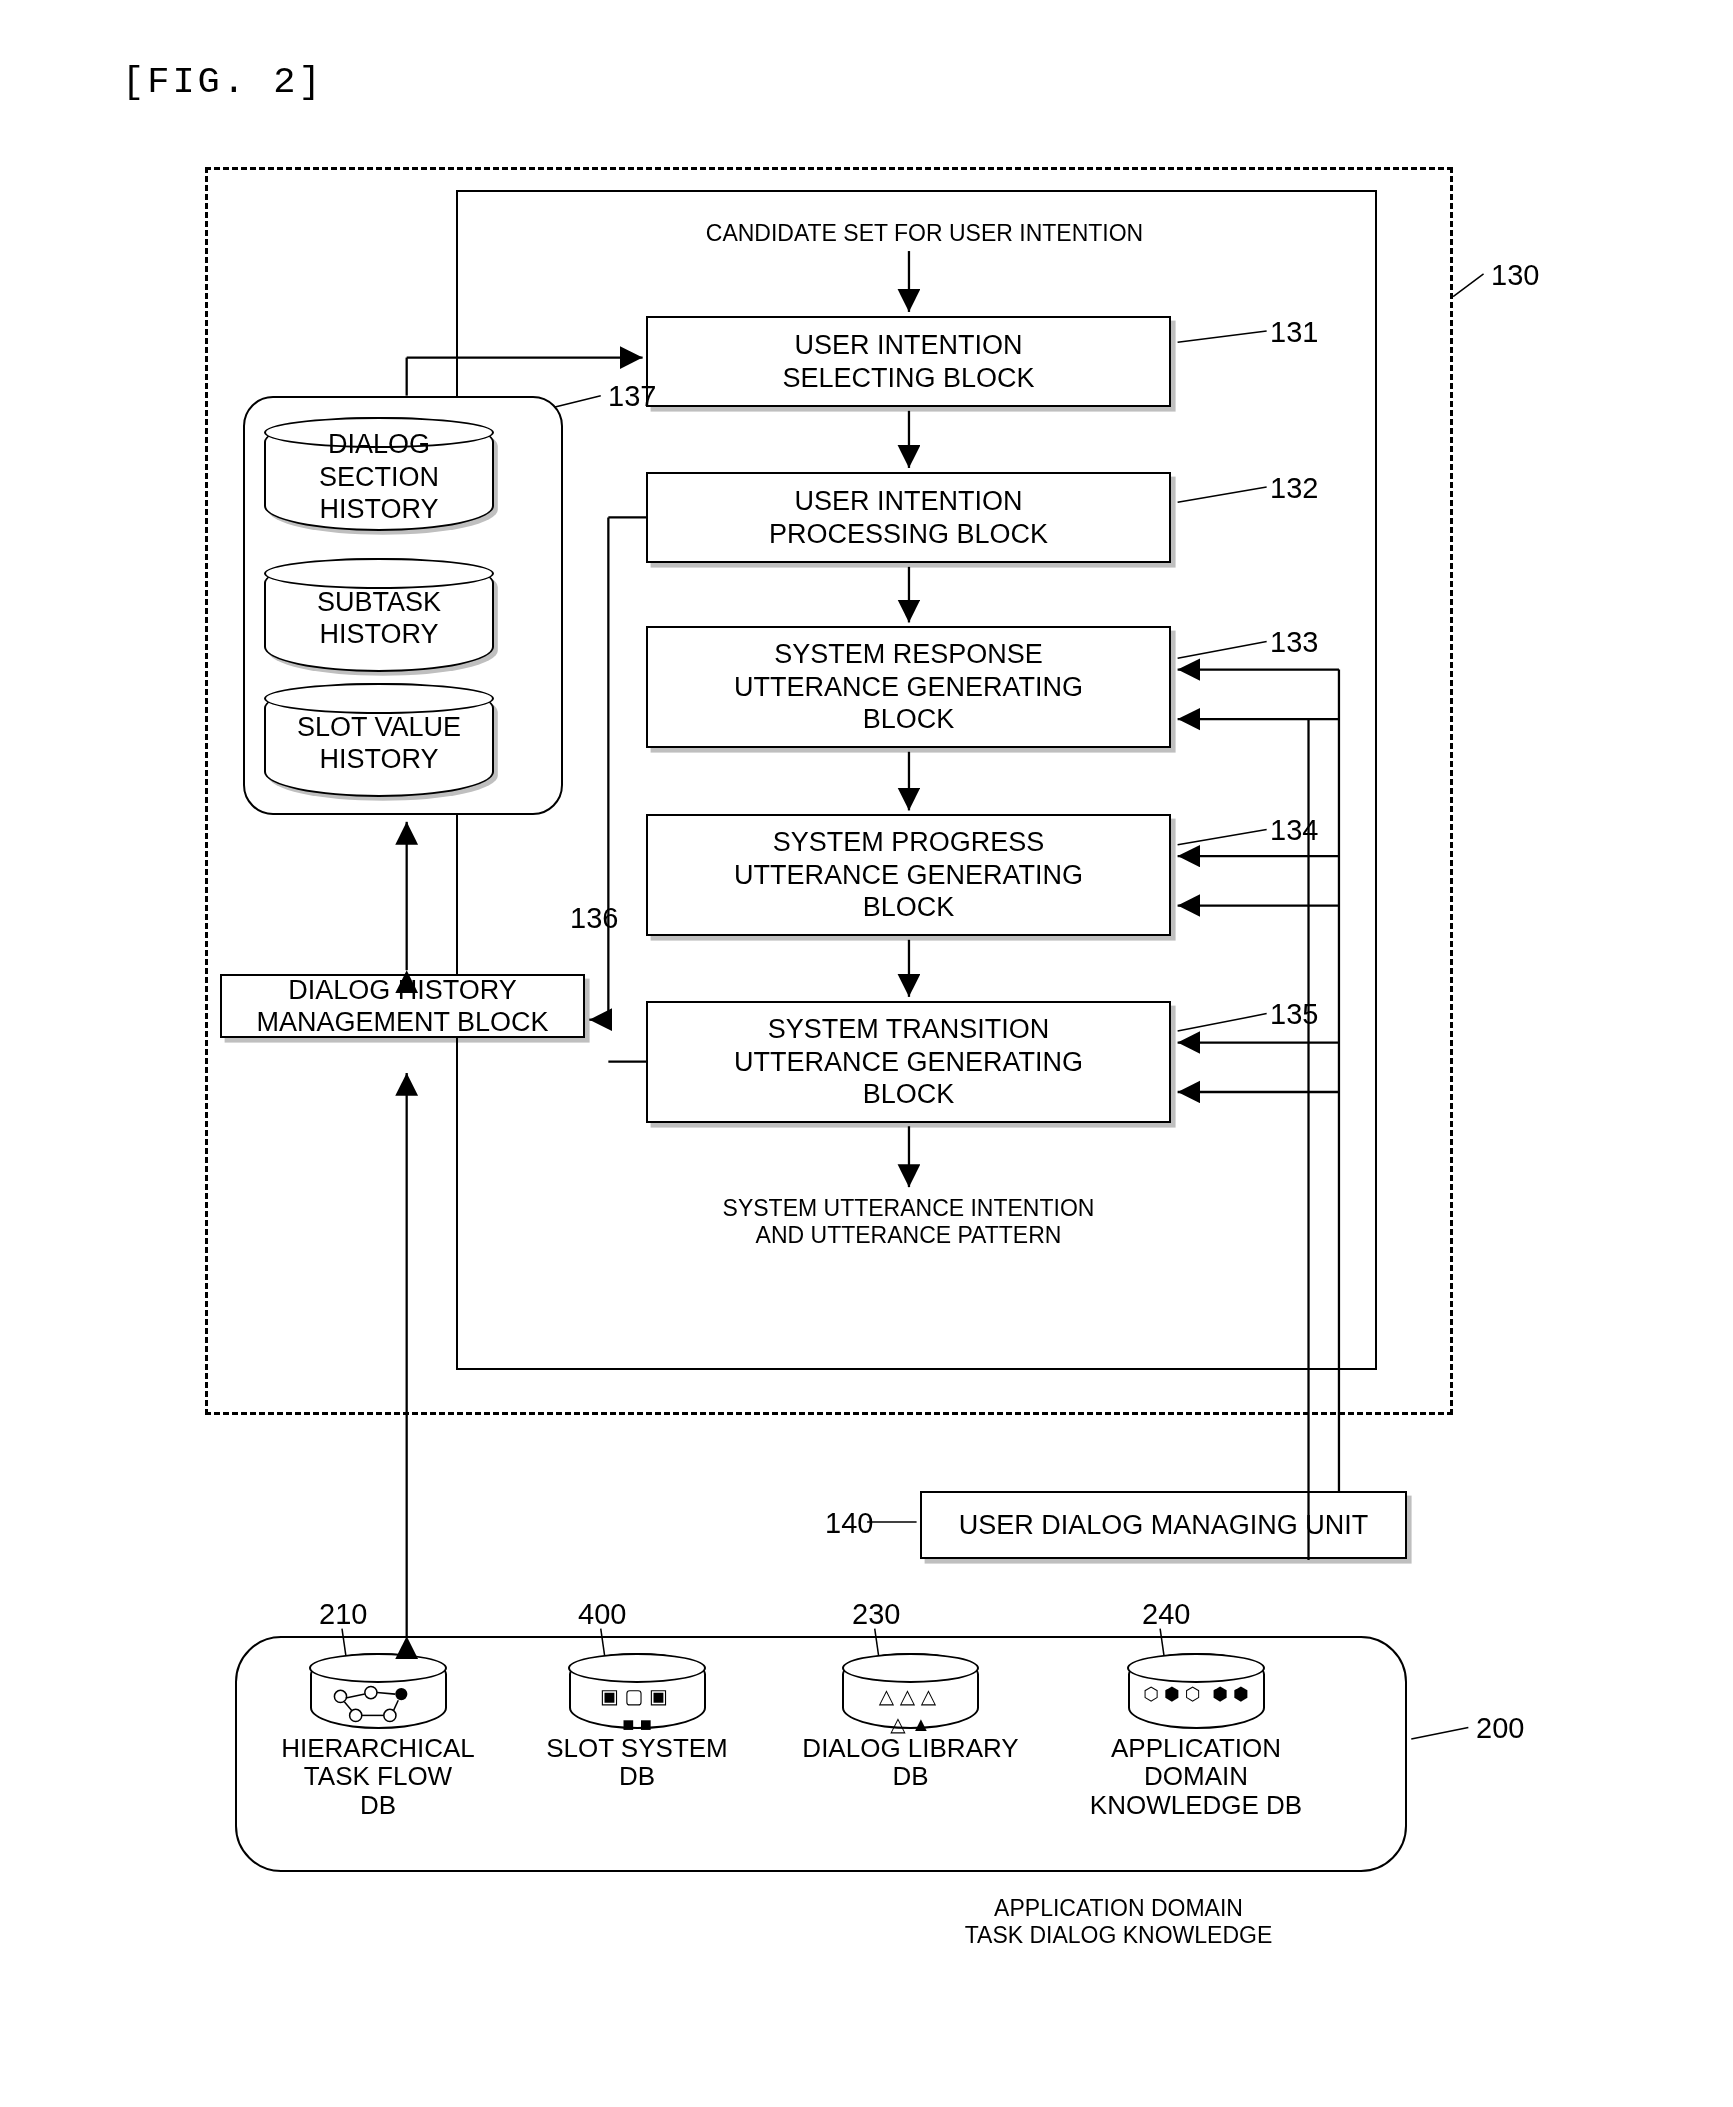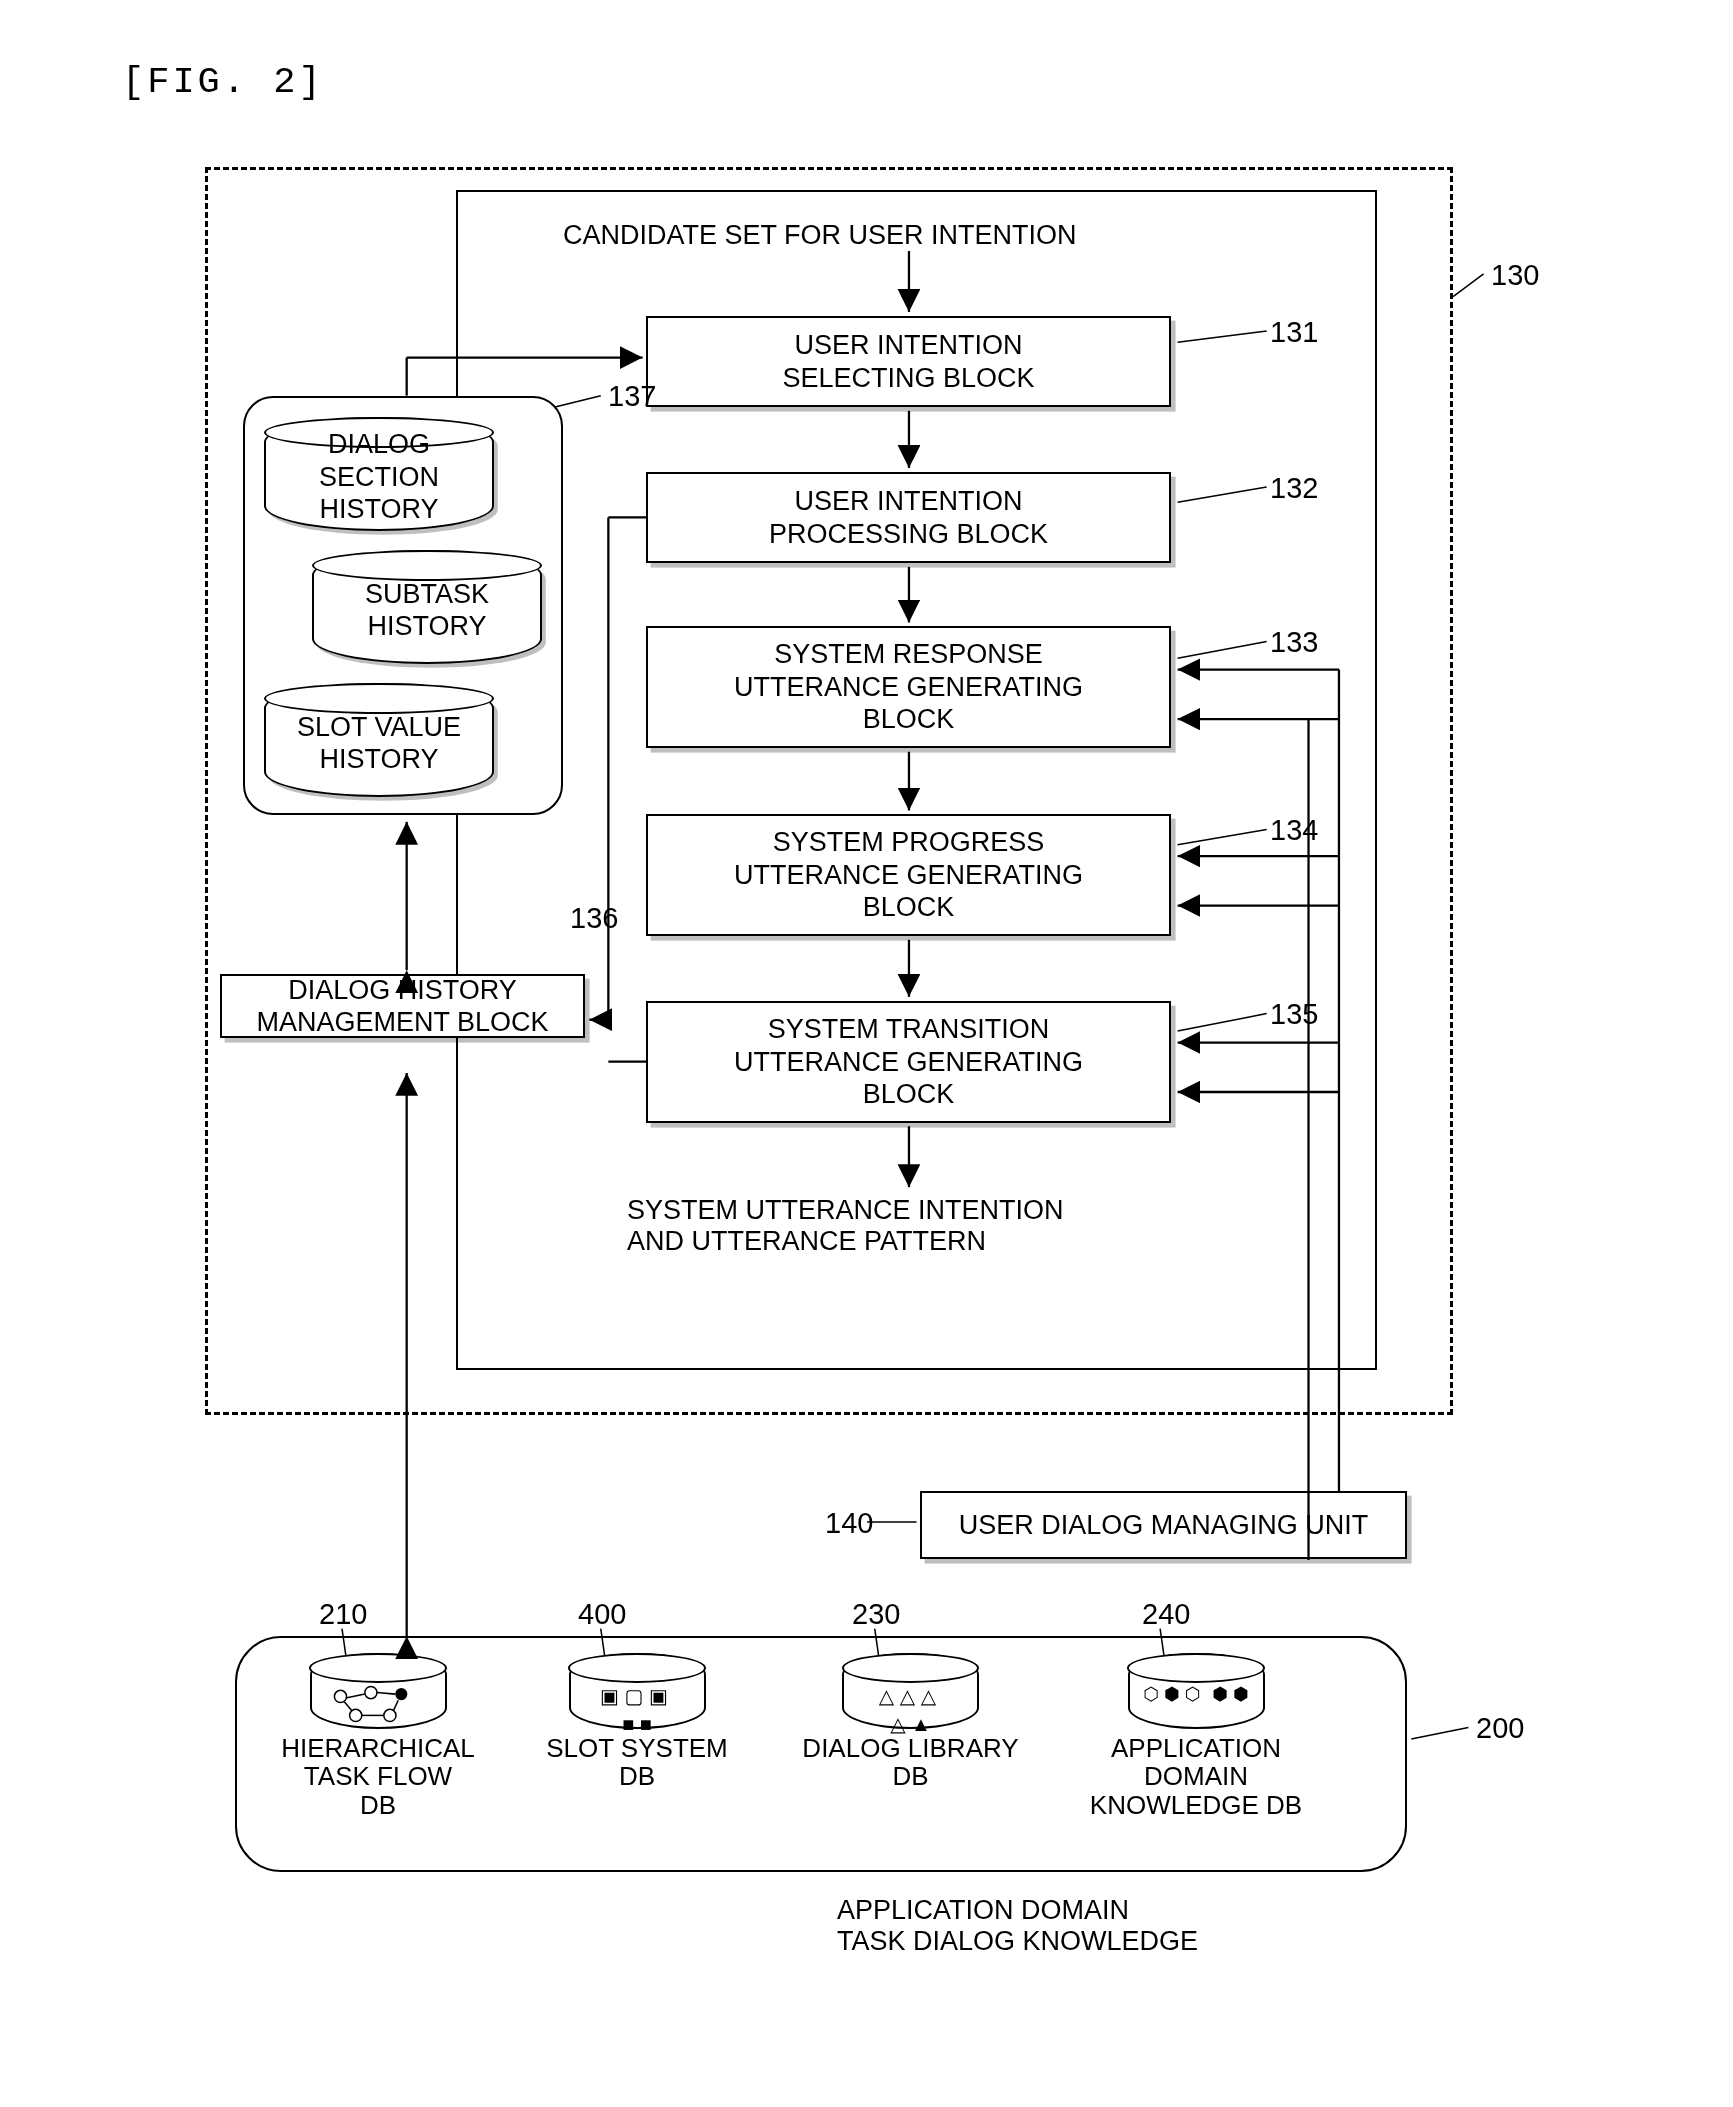--- a/index.html
+++ b/index.html
@@ -92,22 +92,22 @@
     border-radius: 50%;
     background: #fff;
   }
   .history-item .htext {
     position: relative;
     z-index: 2;
     padding-top: 6px;
   }
   .label-text {
     position: absolute;
-    font-size: 27px;
-    text-align: left;
+    font-size: 23px;
+    text-align: center;
   }
   .ref-label {
     position: absolute;
     font-size: 29px;
   }
   svg.overlay {
     position: absolute;
     top: 0;
     left: 0;
     width: 1309px;
@@ -205,21 +205,21 @@
 BLOCK</div>
 
   <div class="label-text" style="top:1043px; left:422px; width:563px; white-space:pre-line;">SYSTEM UTTERANCE INTENTION
 AND UTTERANCE PATTERN</div>
 
   <div class="history-group">
     <div class="history-item" style="top:19px;">
         <div class="htext" style="white-space:pre-line;">DIALOG SECTION
 HISTORY</div>
       </div>
-    <div class="history-item" style="top:152px;margin-left:48px;">
+    <div class="history-item" style="top:160px;">
         <div class="htext" style="white-space:pre-line;">SUBTASK
 HISTORY</div>
       </div>
     <div class="history-item" style="top:285px;">
         <div class="htext" style="white-space:pre-line;">SLOT VALUE
 HISTORY</div>
       </div>
   </div>
 
   <div class="block shadow" style="top:822px; left:15px; width:365px; height:64px; white-space:pre-line;">DIALOG HISTORY

